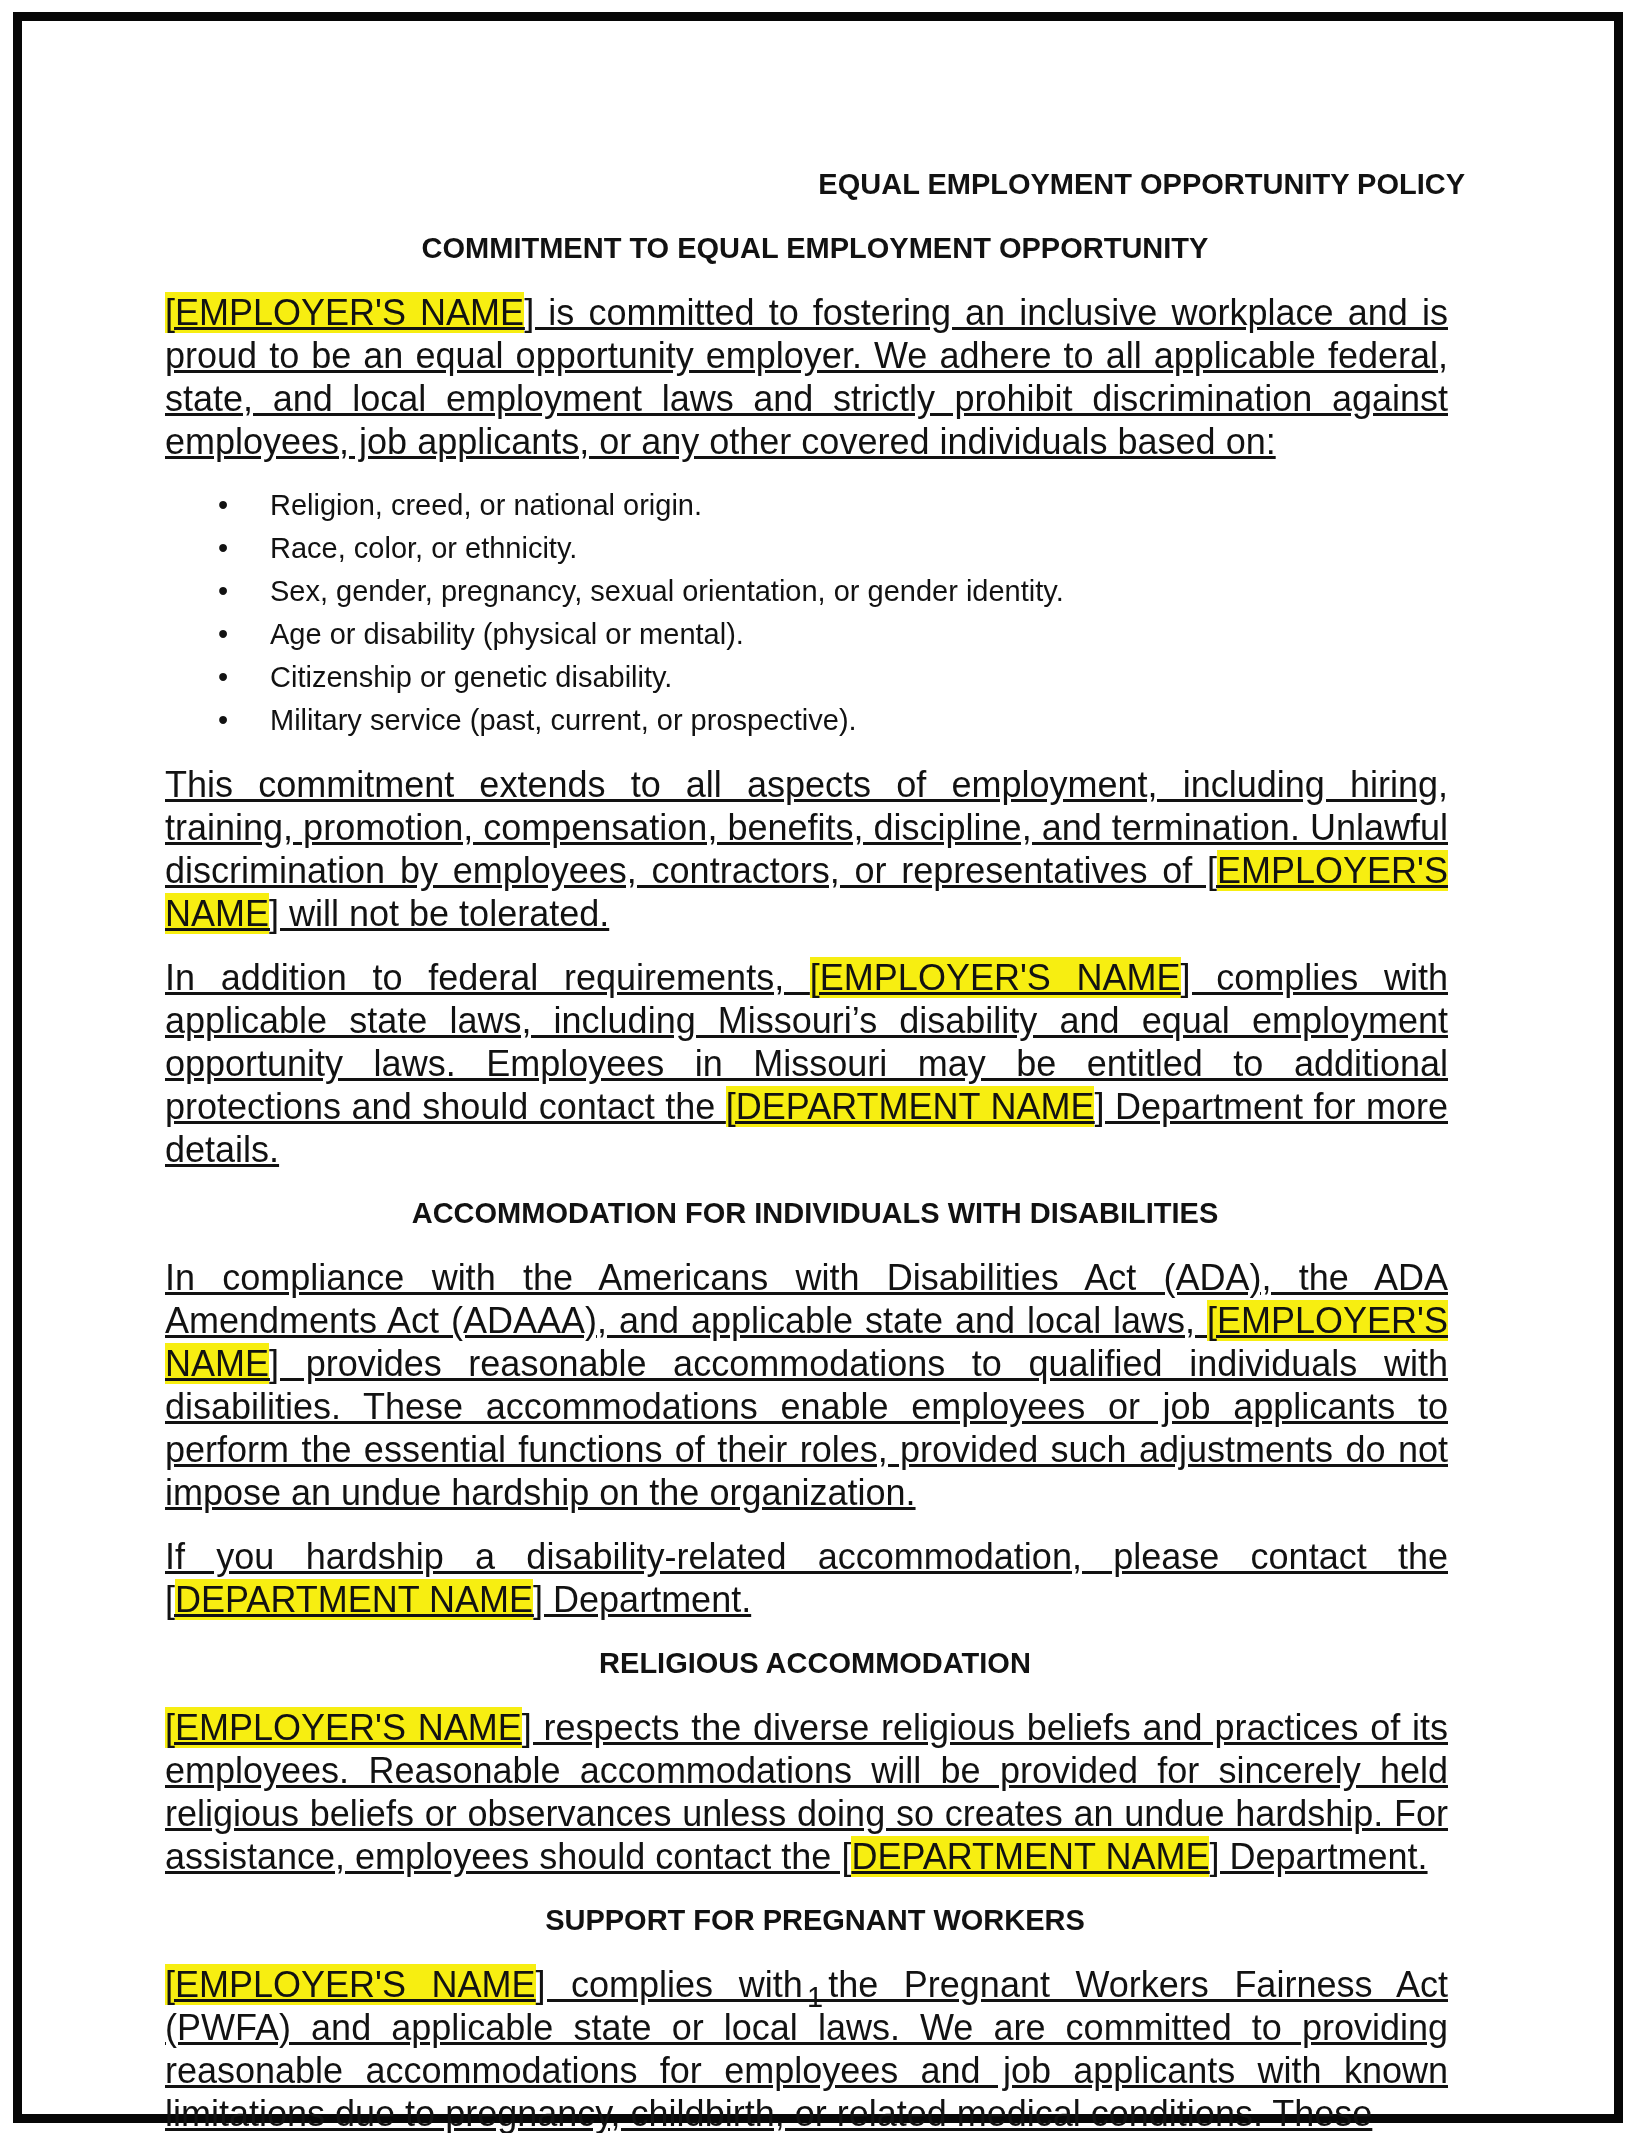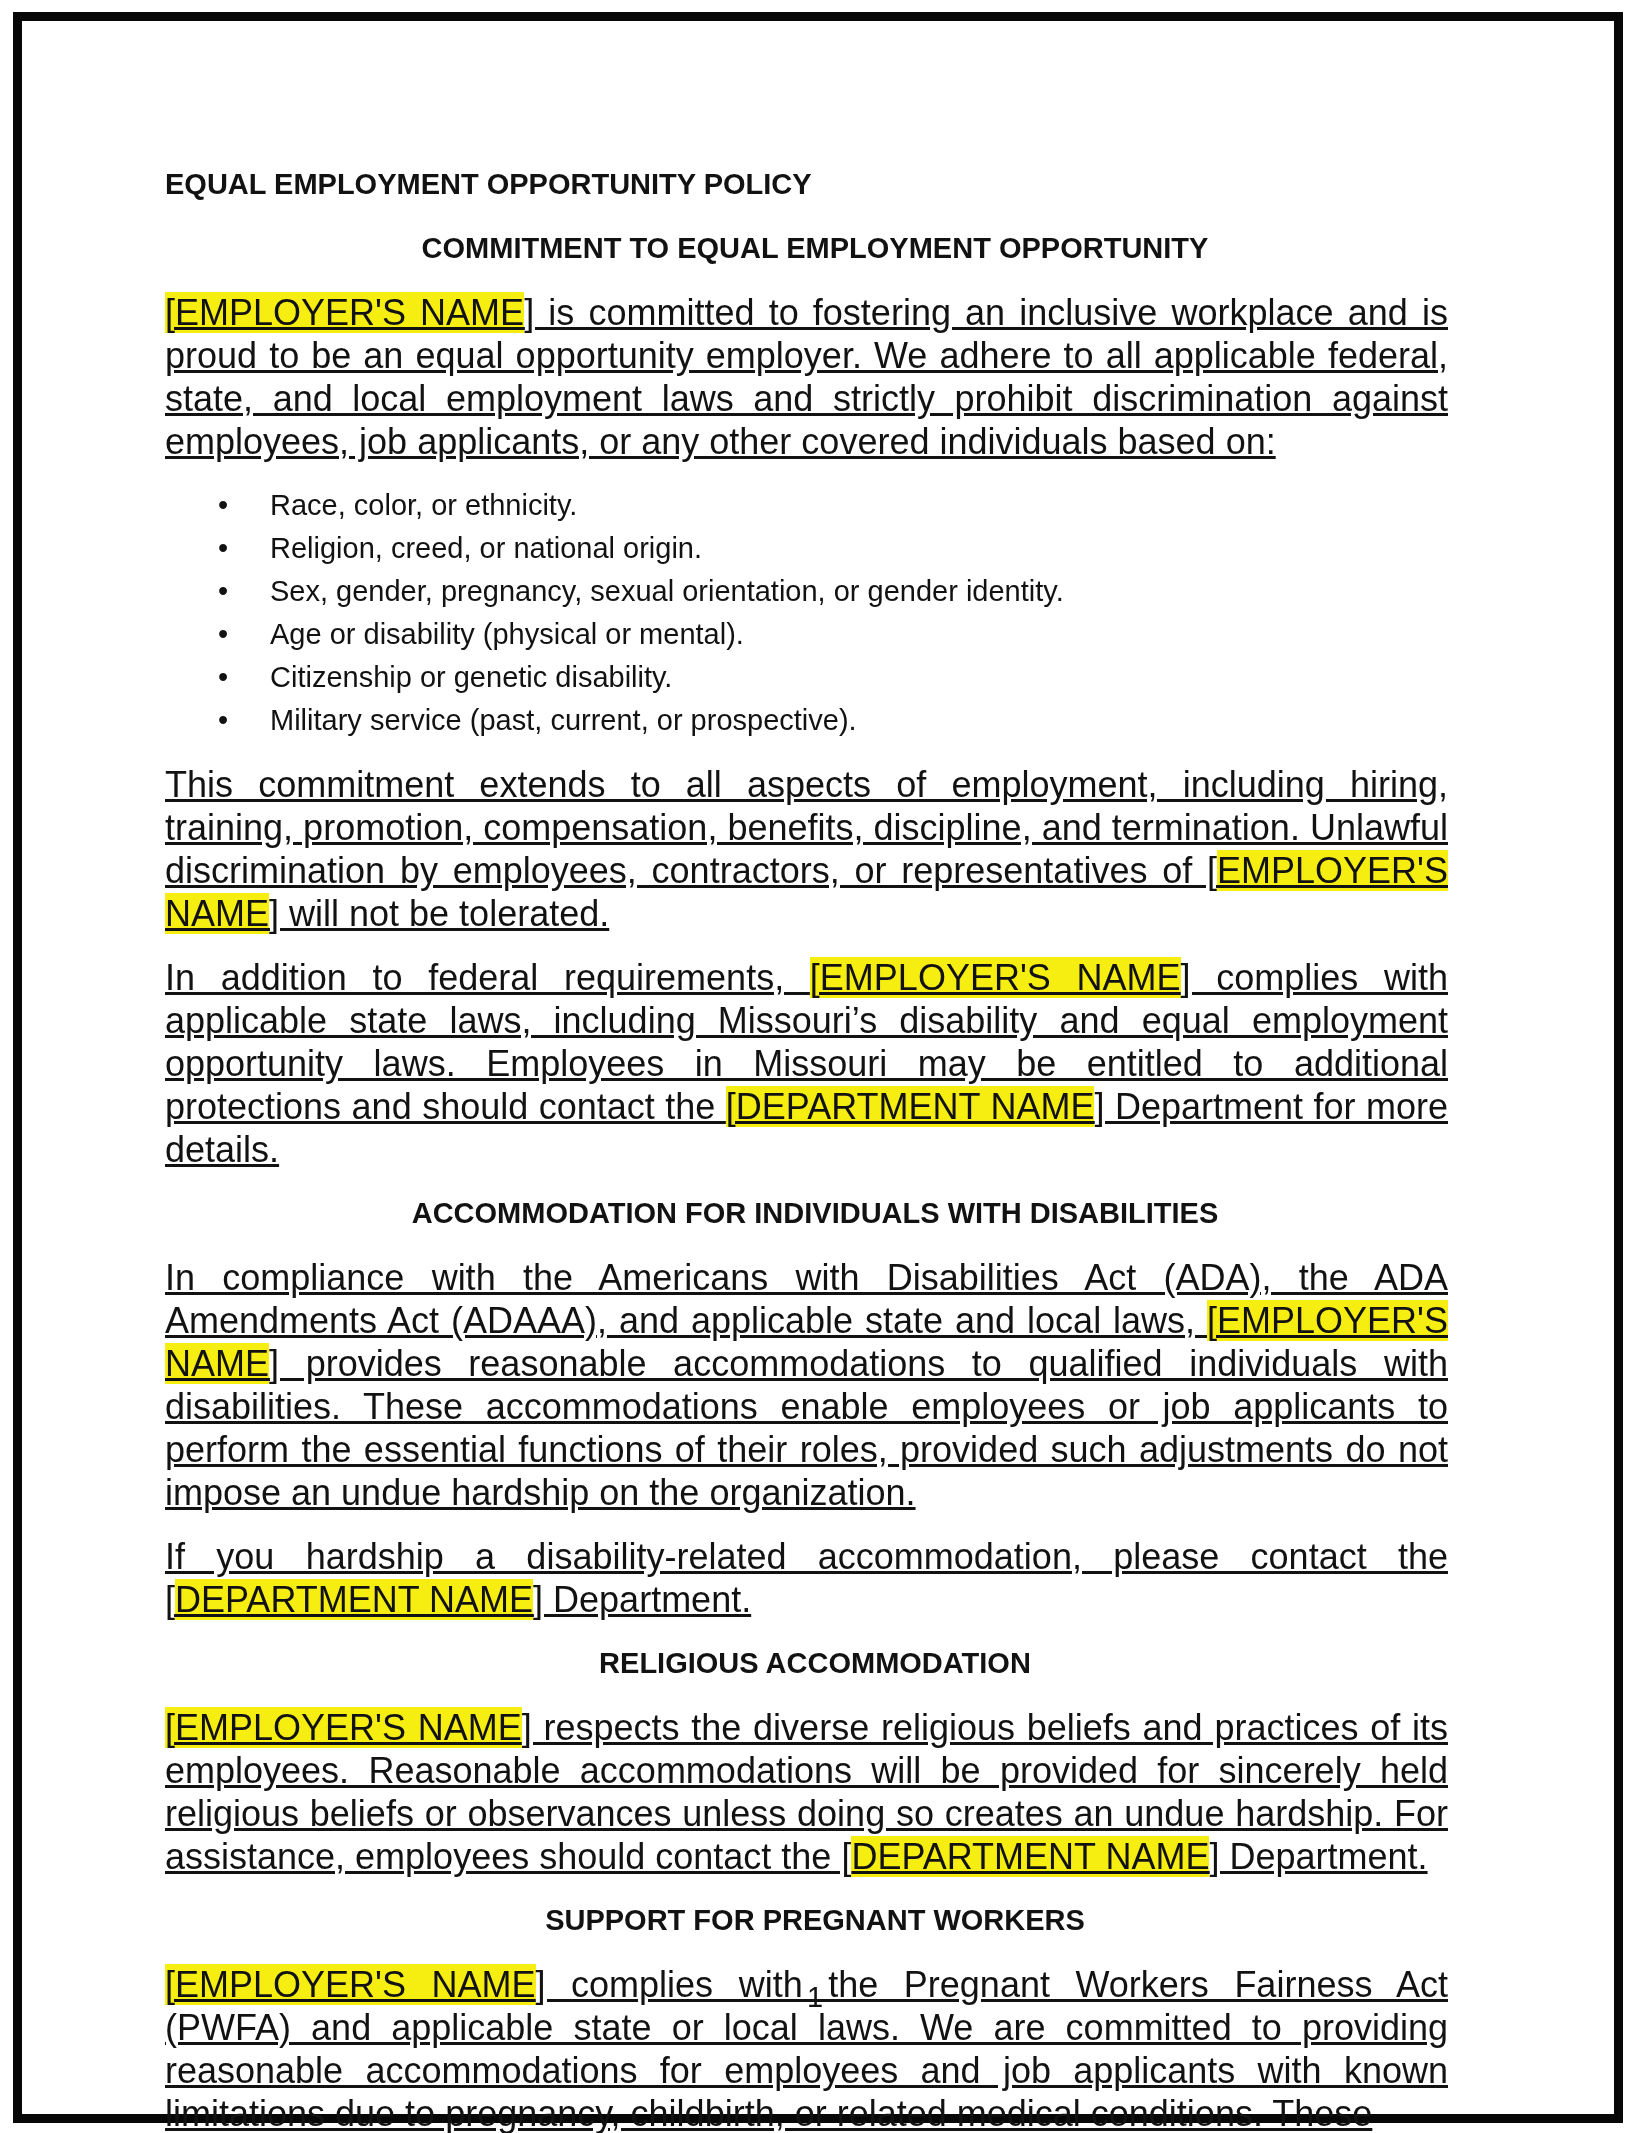--- a/index.html
+++ b/index.html
@@ -29,21 +29,21 @@
     position: absolute;
     left: 165px;
     top: 0;
     width: 1300px;
     padding-top: 163px;
   }
   .doc-title {
     font-size: 29px;
     line-height: 43px;
     font-weight: bold;
-    text-align: left;
+    text-align: right;
     margin: 0 0 21px 0;
   }
   .section-heading {
     font-size: 29px;
     line-height: 43px;
     font-weight: bold;
     text-align: center;
     margin: 0 0 21px 0;
   }
   .para {
@@ -91,22 +91,22 @@
 
 <div class="content">
 
   <div class="doc-title">EQUAL EMPLOYMENT OPPORTUNITY POLICY</div>
 
   <div class="section-heading">COMMITMENT TO EQUAL EMPLOYMENT OPPORTUNITY</div>
 
   <p class="para"><span class="hl">[EMPLOYER'S NAME</span><span>] is committed to fostering an inclusive workplace and is proud to be an equal opportunity employer. We adhere to all applicable federal, state, and local employment laws and strictly prohibit discrimination against employees, job applicants, or any other covered individuals based on:</span></p>
 
   <ul class="bullet-list">
+    <li><span>Religion, creed, or national origin.</span></li>
     <li><span>Race, color, or ethnicity.</span></li>
-    <li><span>Religion, creed, or national origin.</span></li>
     <li><span>Sex, gender, pregnancy, sexual orientation, or gender identity.</span></li>
     <li><span>Age or disability (physical or mental).</span></li>
     <li><span>Citizenship or genetic disability.</span></li>
     <li><span>Military service (past, current, or prospective).</span></li>
   </ul>
 
   <p class="para"><span>This commitment extends to all aspects of employment, including hiring, training, promotion, compensation, benefits, discipline, and termination. Unlawful discrimination by employees, contractors, or representatives of [</span><span class="hl">EMPLOYER'S NAME</span><span>] will not be tolerated.</span></p>
 
   <p class="para"><span>In addition to federal requirements, </span><span class="hl">[EMPLOYER'S NAME</span><span>] complies with applicable state laws, including Missouri’s disability and equal employment opportunity laws. Employees in Missouri may be entitled to additional protections and should contact the </span><span class="hl">[DEPARTMENT NAME</span><span>] Department for more details.</span></p>
 

